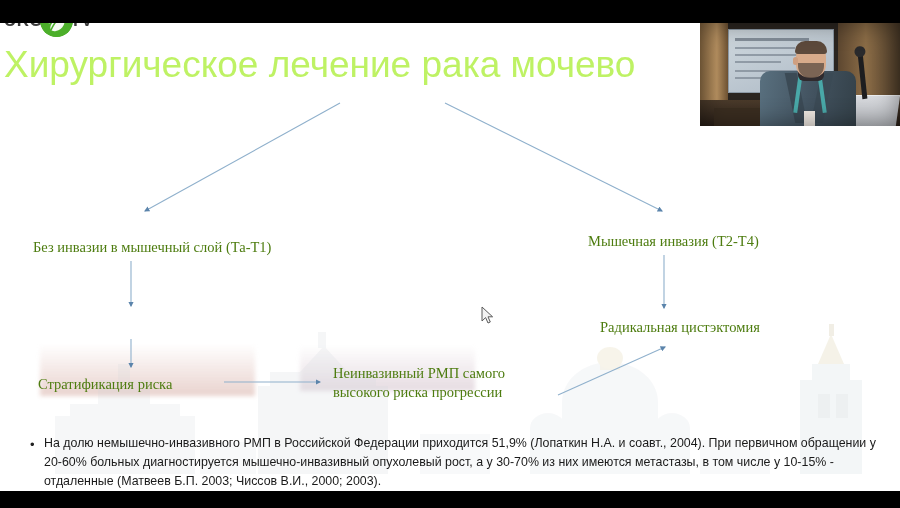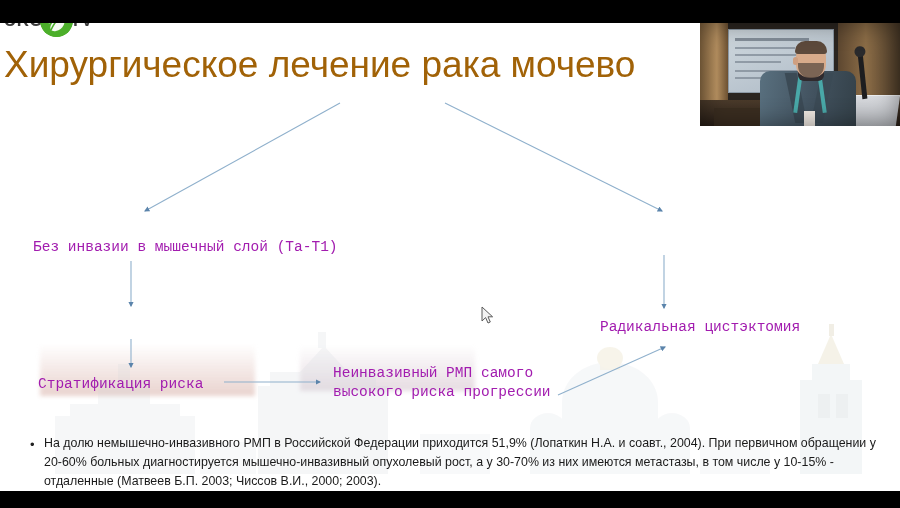--- a/index.html
+++ b/index.html
@@ -47,29 +47,29 @@
   .logo .mark{
     width:33px;height:33px;border-radius:50%;
     background:#4caf2a;position:relative;margin:0 -3px;
     display:inline-block;overflow:hidden;
   }
   .logo .mark svg{position:absolute;left:0;top:0;}
 
   
   .title{
     position:absolute;left:4px;top:44px;width:760px;
-    font-size:37px;line-height:1.12;color:#a16207;
+    font-size:37px;line-height:1.12;color:#bef264;
     font-family:"Liberation Sans",sans-serif;font-weight:400;
     white-space:nowrap;z-index:5;
   }
 
   
   .node{
-    position:absolute;z-index:6;color:#a21caf;
-    font-family:Liberation Mono, monospace;
+    position:absolute;z-index:6;color:#4d7c0f;
+    font-family:Liberation Serif, serif;
     font-size:14.5px;line-height:1.28;white-space:pre-line;
   }
   .n-left1 {left:33px; top:215px;}
   .n-right1{left:588px;top:209px;}
   .n-left2 {left:36px; top:293px;}
   .n-right2{left:600px;top:295px;}
   .n-left3 {left:38px; top:352px;}
   .n-mid   {left:333px;top:341px;}
 
   
@@ -218,20 +218,21 @@
 
         <line x1="664" y1="232" x2="664" y2="285"></line>
 
         <line x1="224" y1="359" x2="320" y2="359"></line>
 
         <line x1="558" y1="372" x2="665" y2="324"></line>
       </g>
     </svg>
 
     <div class="node n-left1">Без инвазии в мышечный слой (Та-Т1)</div>
+    <div class="node n-right1">Мышечная инвазия (Т2-Т4)</div>
     <div class="node n-left3">Стратификация риска</div>
     <div class="node n-right2">Радикальная цистэктомия</div>
     <div class="node n-mid">Неинвазивный РМП самого
 высокого риска прогрессии</div>
 
     <div class="bullets">
       <div class="bullet-row">
         <div class="bullet-dot">•</div>
         <div class="bullet-text">На долю немышечно-инвазивного  РМП в Российской Федерации приходится  51,9% (Лопаткин Н.А.  и соавт., 2004). При первичном  обращении  у 20-60% больных диагностируется мышечно-инвазивный  опухолевый  рост, а у 30-70% из них имеются метастазы, в том числе у 10-15% - отдаленные (Матвеев Б.П. 2003; Чиссов В.И., 2000; 2003).</div>
       </div>

